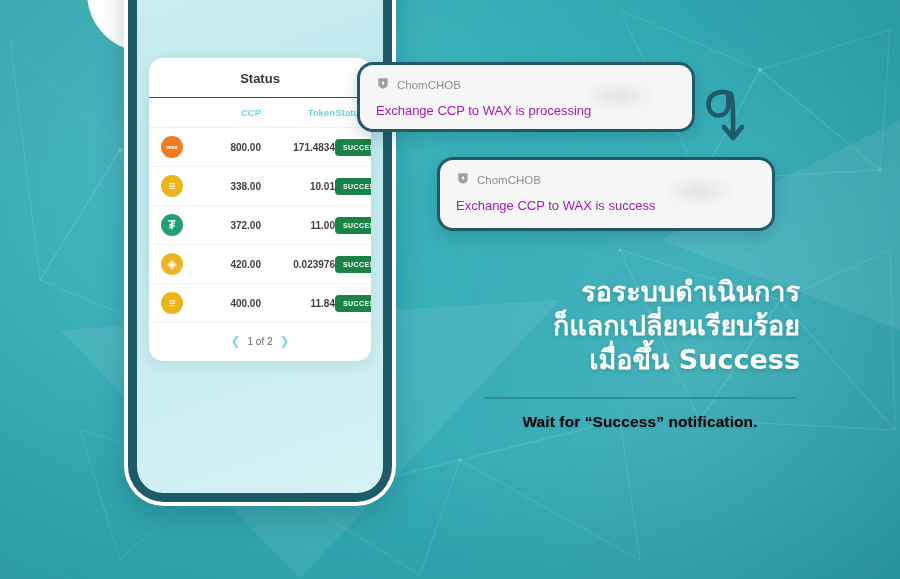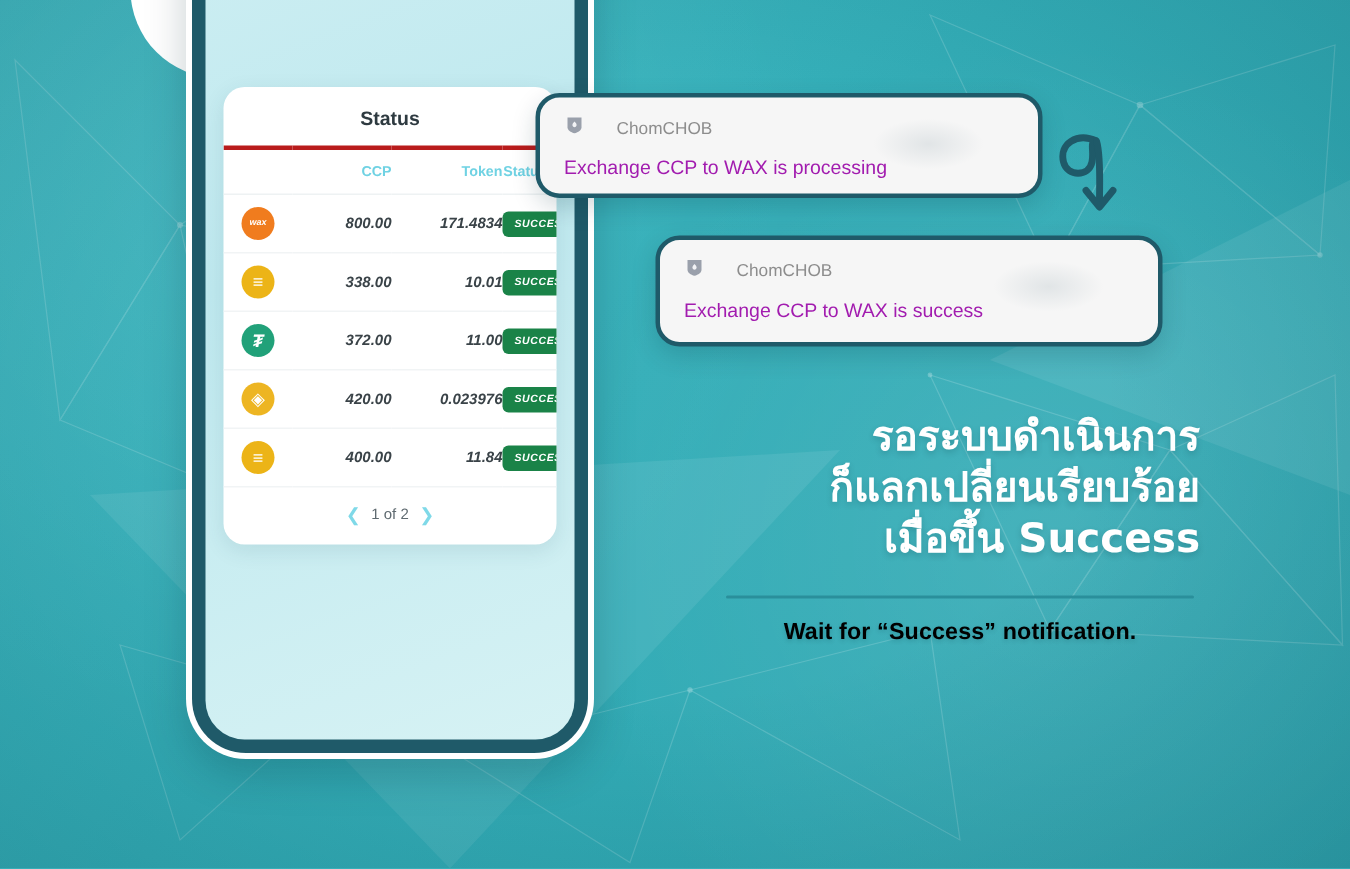--- a/index.html
+++ b/index.html
@@ -38,44 +38,44 @@
     background:linear-gradient(160deg,#cdeef2 0%,#bfe9ef 40%,#d6f2f4 100%);}
 
   
   .history-card{position:absolute;left:12px;right:12px;top:119px;
     background:#ffffff;border-radius:14px;overflow:hidden;
     box-shadow:0 4px 14px rgba(20,70,85,.10);z-index:3;}
   .history-title{text-align:center;font-size:13px;color:#2e3a40;font-weight:600;
     padding:13px 0 11px;}
   .tbl{width:100%;border-collapse:collapse;table-layout:fixed;}
   .tbl th{font-size:9.5px;font-weight:700;color:#6fd2e3;padding:9px 0;text-align:right;
-    border-top:3px solid #b91c1c;border-bottom:1px solid #eef2f3;}
+    border-top:1px solid #b91c1c;border-bottom:1px solid #eef2f3;}
   .tbl th.c-icon{width:46px;}
   .tbl th.c-ccp{width:66px;}
   .tbl th.c-tok{width:74px;}
   .tbl th.c-sta{text-align:center;padding-right:6px;}
   .tbl td{padding:8px 0;border-bottom:1px solid #f1f4f5;font-size:10px;color:#3a4348;
-    text-align:right;font-weight:600;font-style:italic;}
+    text-align:right;font-weight:600;}
   .tbl tr:last-child td{border-bottom:1px solid #f1f4f5;}
   .tbl td.c-icon{text-align:center;}
   .tbl td.c-sta{text-align:center;padding-right:6px;}
   .coin{width:22px;height:22px;border-radius:50%;display:inline-flex;
     align-items:center;justify-content:center;color:#fff;font-weight:800;}
   .badge{display:inline-block;background:#1a8348;color:#fff;font-size:7px;font-weight:800;
     letter-spacing:.4px;border-radius:4px;padding:5px 8px;}
   .pager{display:flex;align-items:center;justify-content:center;gap:7px;
     padding:11px 0 13px;font-size:10px;color:#5f6a70;}
   .chev{color:#7fd9e8;font-size:12px;font-weight:700;}
 
   
   .notif{position:absolute;background:#f6f6f6;border-radius:16px;
     border:3px solid #1f5a69;box-sizing:border-box;z-index:6;
     box-shadow:0 6px 16px rgba(0,45,55,.18);overflow:hidden;}
   .notif-inner{padding:11px 16px 13px;}
-  .notif-app{display:flex;align-items:center;gap:21px;margin-bottom:9px;}
+  .notif-app{display:flex;align-items:center;gap:7px;margin-bottom:9px;}
   .notif-app-name{font-size:11.5px;color:#8d8d8d;}
   .notif-body{font-size:13px;color:#a21caf;}
   .notif-glow{position:absolute;right:36px;top:14px;width:74px;height:34px;border-radius:50%;
     background:radial-gradient(ellipse,rgba(190,200,205,.38) 0%,rgba(190,200,205,0) 70%);}
   #notif-1{left:357px;top:62px;width:338px;height:70px;}
   #notif-2{left:437px;top:157px;width:338px;height:74px;}
 
   
   .squiggle{position:absolute;left:700px;top:88px;z-index:6;}
 

